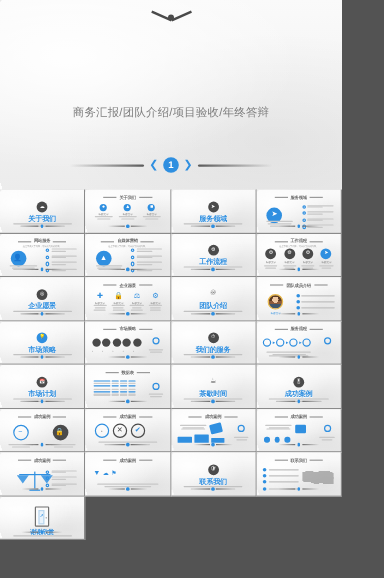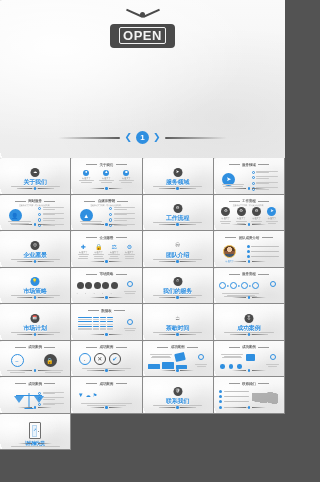--- a/index.html
+++ b/index.html
@@ -197,25 +197,23 @@
 <div id="app">
 
   <div id="cover" class="paper">
 
     <div class="open-sign">
       <div class="sign-hook"></div>
       <div class="sign-ropes">
           <i></i>
           <i></i>
         </div>
-      <div class="sign-plate">
-        <span>OPEN</span>
-      </div>
-    </div>
-
+    </div>
+
+    <div id="cover-sub">商务汇报/团队介绍/项目验收/年终答辩</div>
 
     <div class="pager">
       <div class="rule left"></div>
       <div class="chev">❮</div>
       <div class="dot">1</div>
       <div class="chev">❯</div>
       <div class="rule right"></div>
     </div>
   </div>
 

